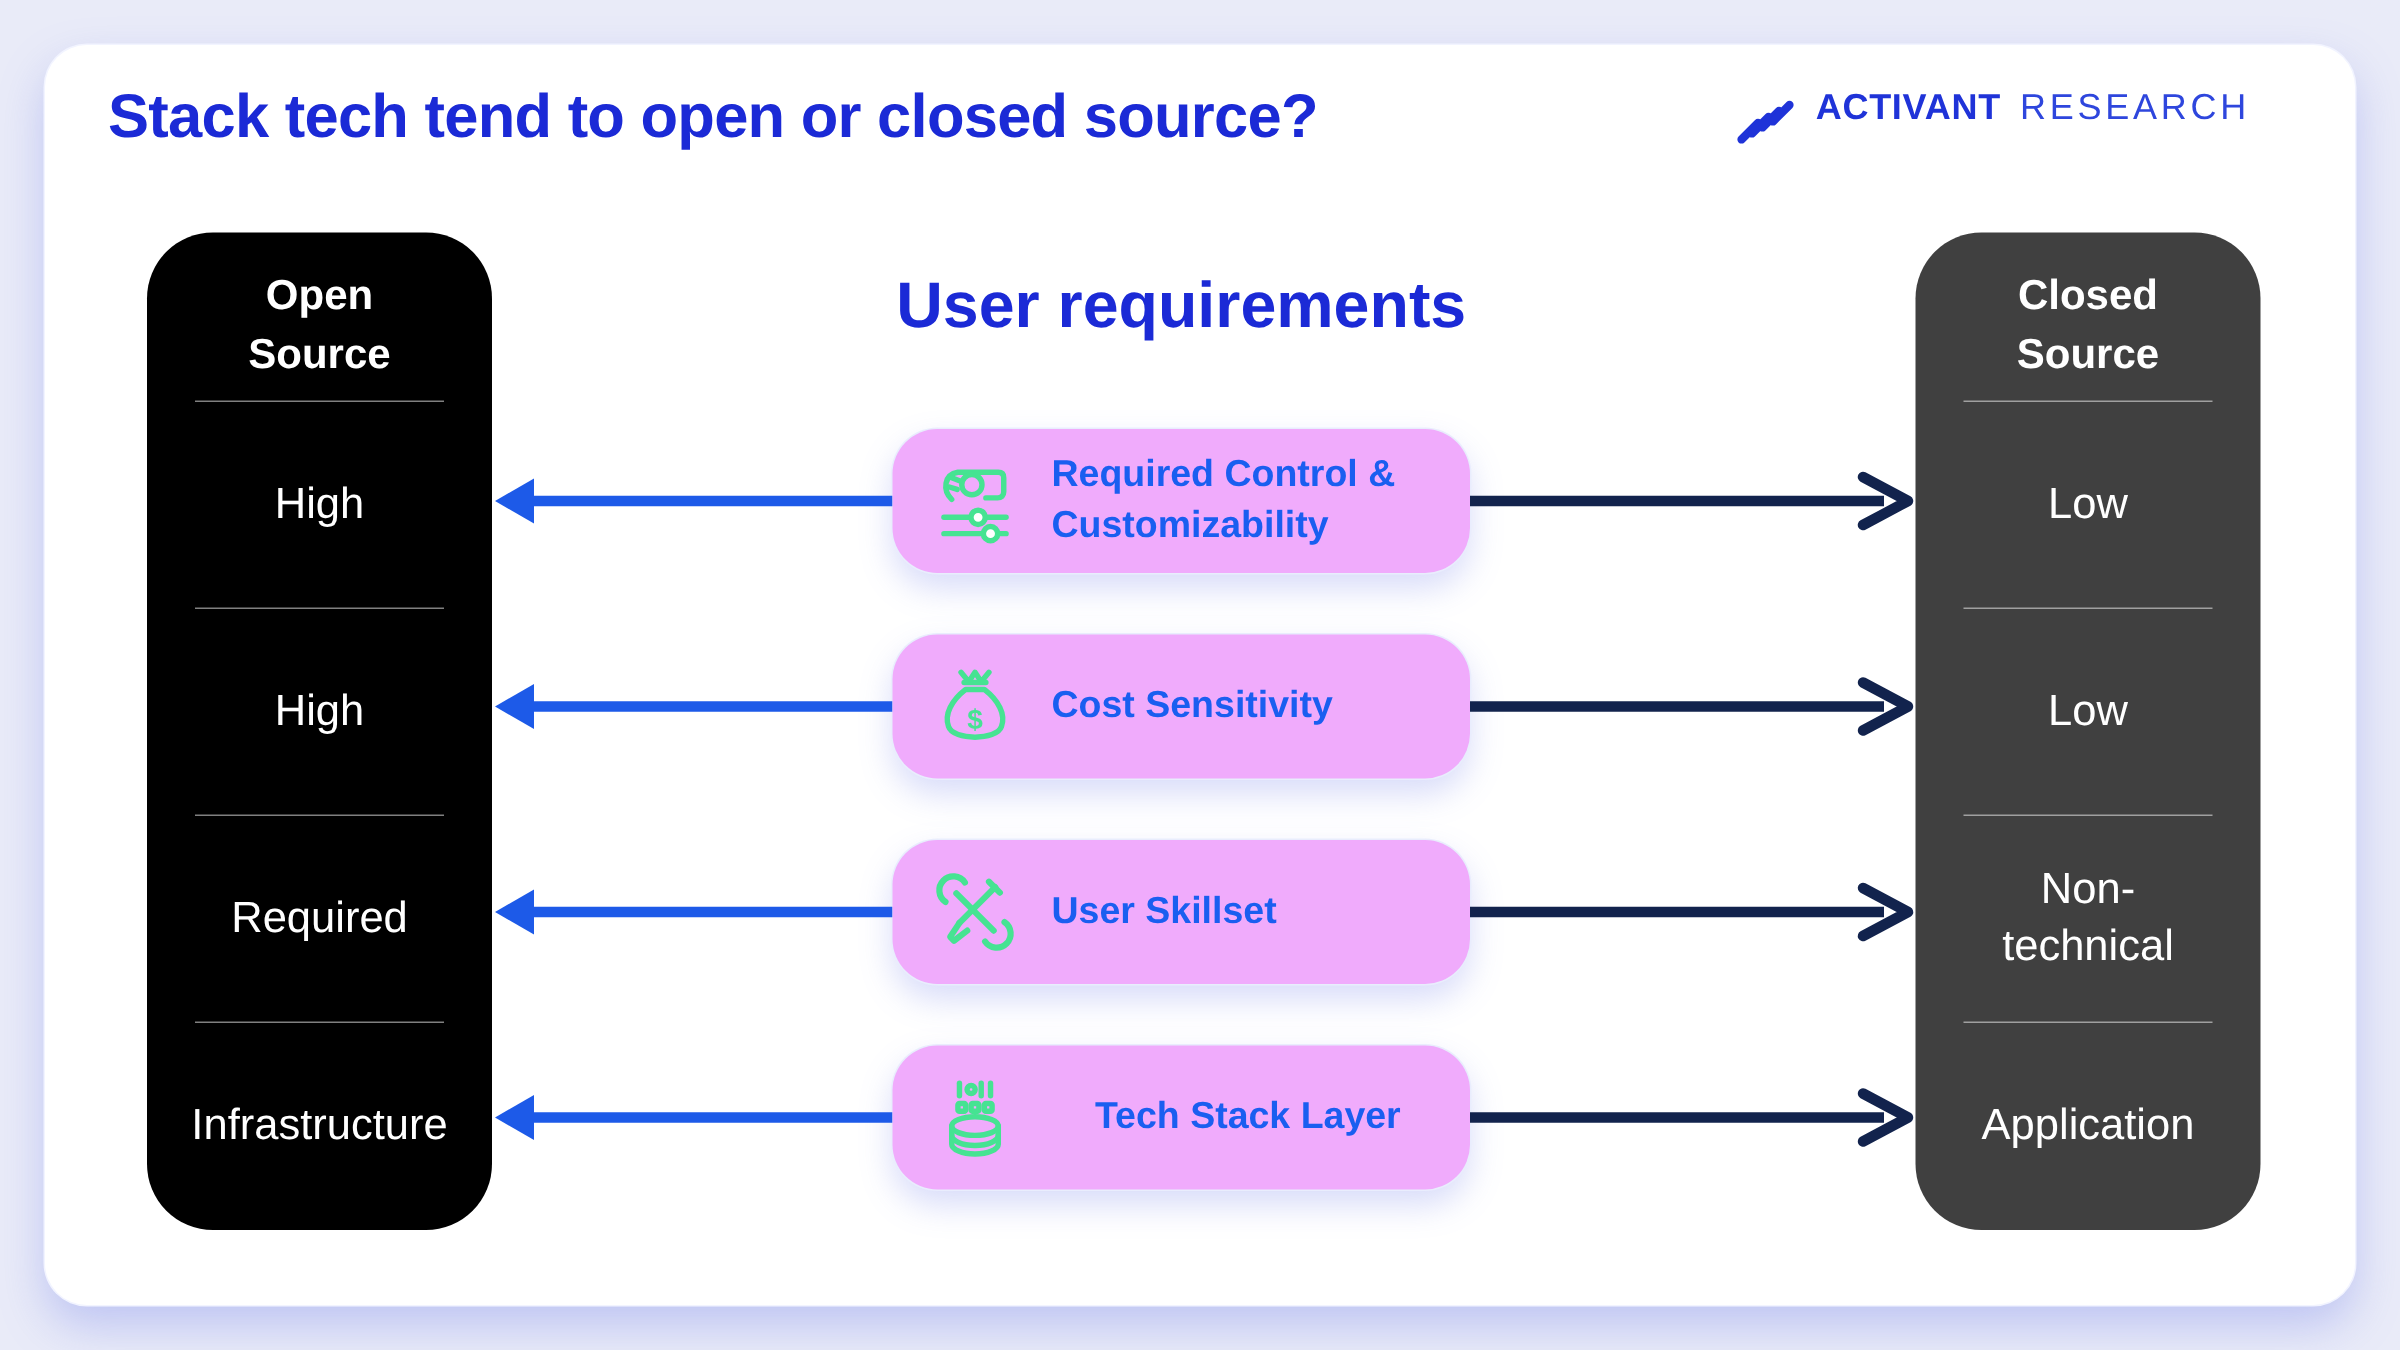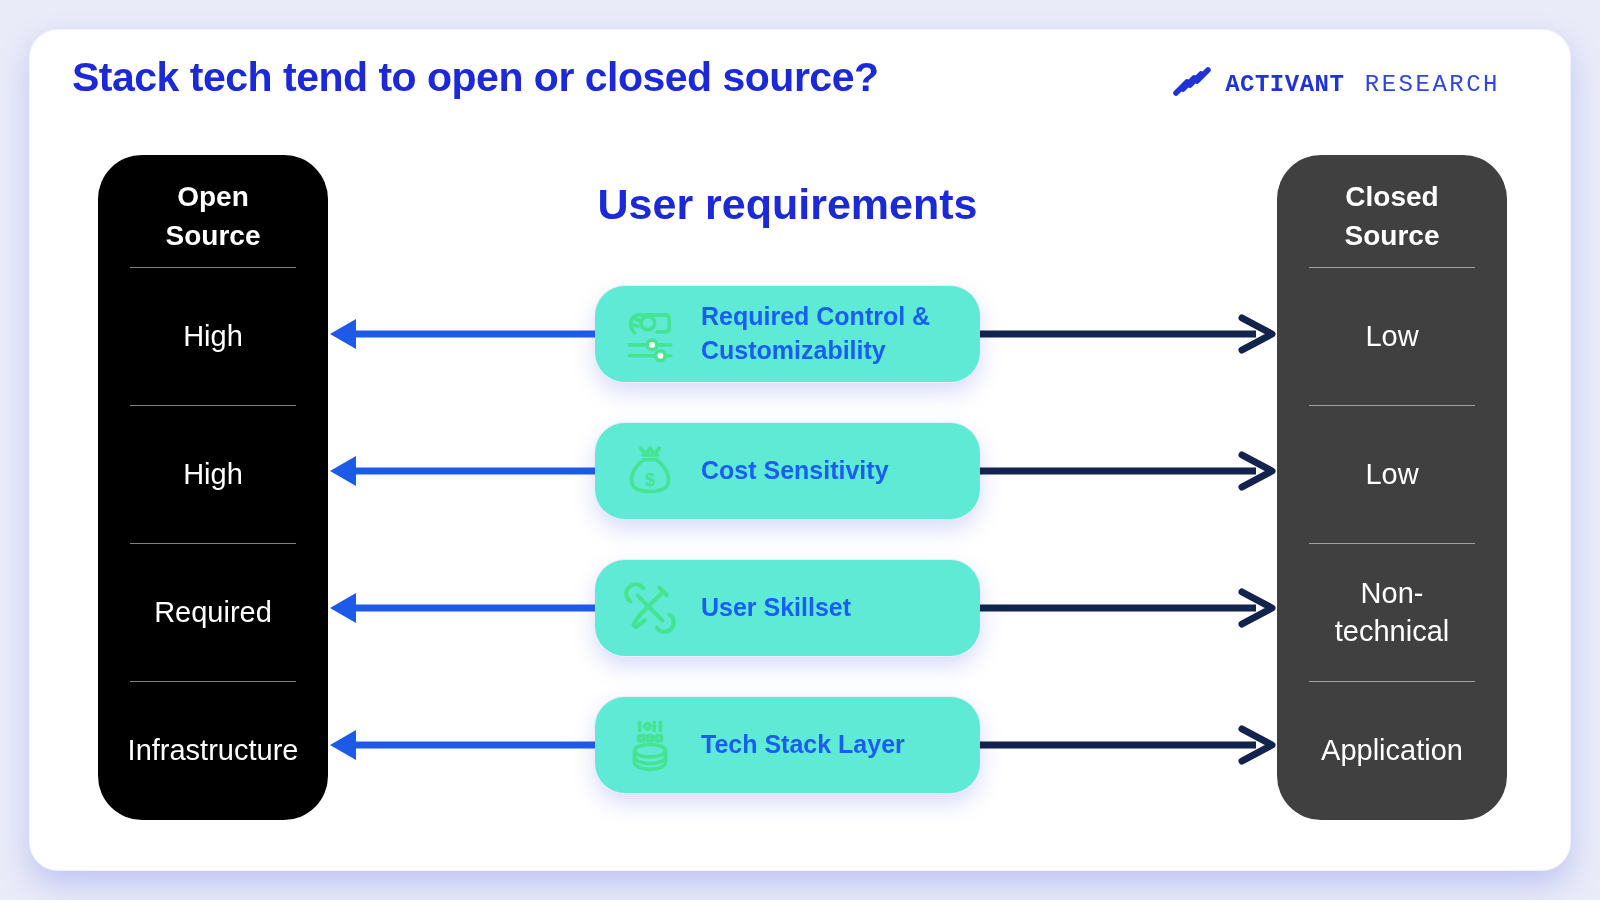--- a/index.html
+++ b/index.html
@@ -10,21 +10,21 @@
   }
   .canvas {
     position:absolute; left:30px; top:30px; width:1540px; height:840px;
     background:#ffffff; border-radius:28px;
     box-shadow:0 0 0 1px #f2f4ff, 0 14px 30px rgba(120,135,235,.38);
   }
   .page-title {
     position:absolute; left:42px; top:24px;
     font-size:41px; font-weight:bold; color:#1b2ad6; letter-spacing:-0.5px;
   }
-  .logo { position:absolute; right:70px; top:28px; display:flex; align-items:flex-end; gap:14px;font-family:Liberation Mono, monospace; }
+  .logo { position:absolute; right:70px; top:28px; display:flex; align-items:flex-start; gap:14px; }
   .logo-text { font-size:24px; color:#1f33d8; white-space:nowrap; }
   .logo-brand { font-weight:bold; letter-spacing:0.5px; }
   .logo-suffix { font-weight:normal; letter-spacing:2.5px; color:#2e46dd; margin-left:6px; }
 
   .column {
     position:absolute; top:125px; height:665px; width:230px;
     border-radius:44px; color:#ffffff; text-align:center;
     display:flex; flex-direction:column;
   }
   .col-open   { left:68px;   background:#000000; }
@@ -40,25 +40,25 @@
   }
   .col-cell span { display:inline-block; max-width:150px; }
 
   .mid-heading {
     position:absolute; left:565px; top:150px; width:385px; text-align:center;
     font-size:43px; font-weight:bold; color:#1b2ad6;
   }
 
   .req-card {
     position:absolute; left:565px; width:385px; height:96px;
-    background:#5eead4; border-radius:30px;
+    background:#f0abfc; border-radius:30px;
     box-shadow:0 0 0 1px #e9edfd, 0 10px 22px rgba(110,125,235,.28);
     display:flex; align-items:center; padding-left:26px; gap:22px;
   }
-  .card-1 { top:256px; } .card-2 { top:393px; } .card-3 { top:530px; } .card-4 { top:667px; }
+  .card-1 { top:256px; } .card-2 { top:393px; } .card-3 { top:530px; } .card-4 { top:667px;justify-content:space-between; }
   .req-icon { width:58px; height:58px; flex:none; }
   .req-label {
     font-size:25px; font-weight:bold; color:#1a5ef0; line-height:1.35; width:250px;
   }
   .arrow { position:absolute; }
 </style>
 </head>
 <body>
 
 <div class="canvas">

